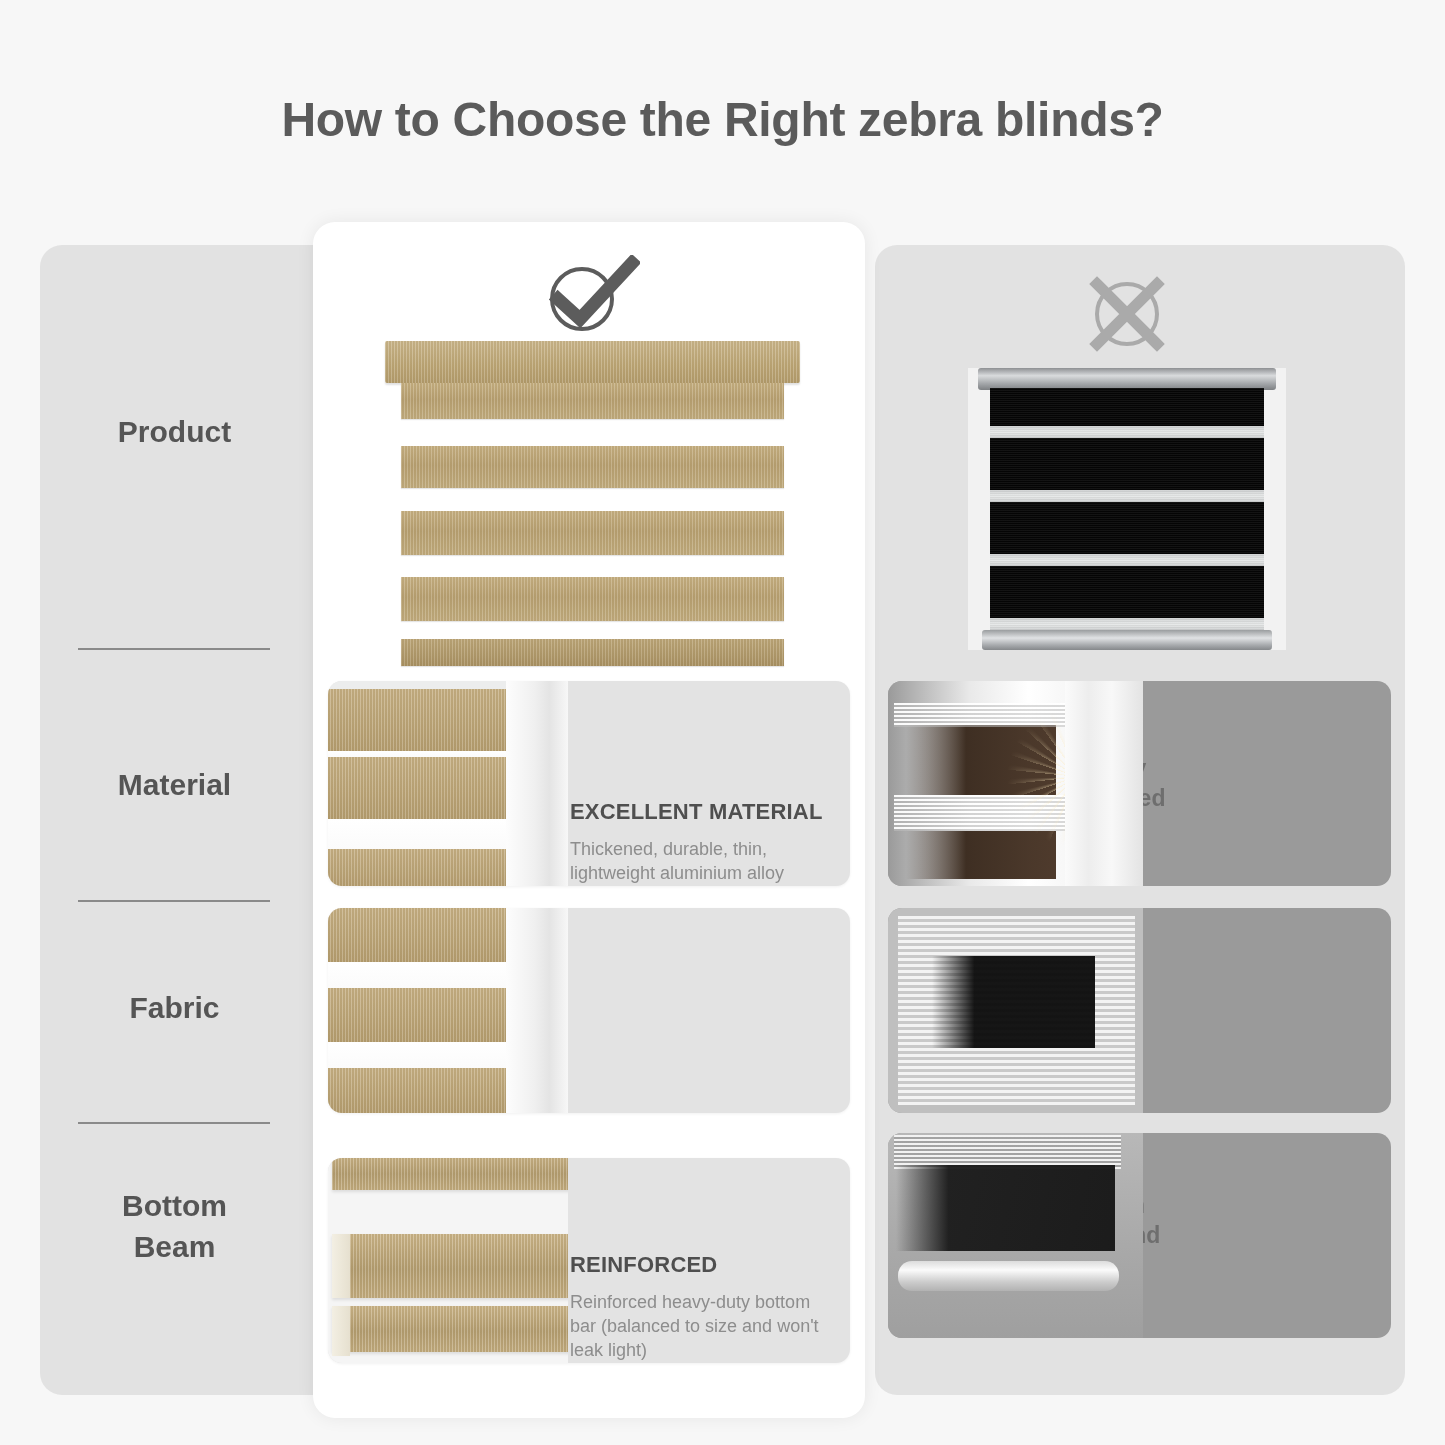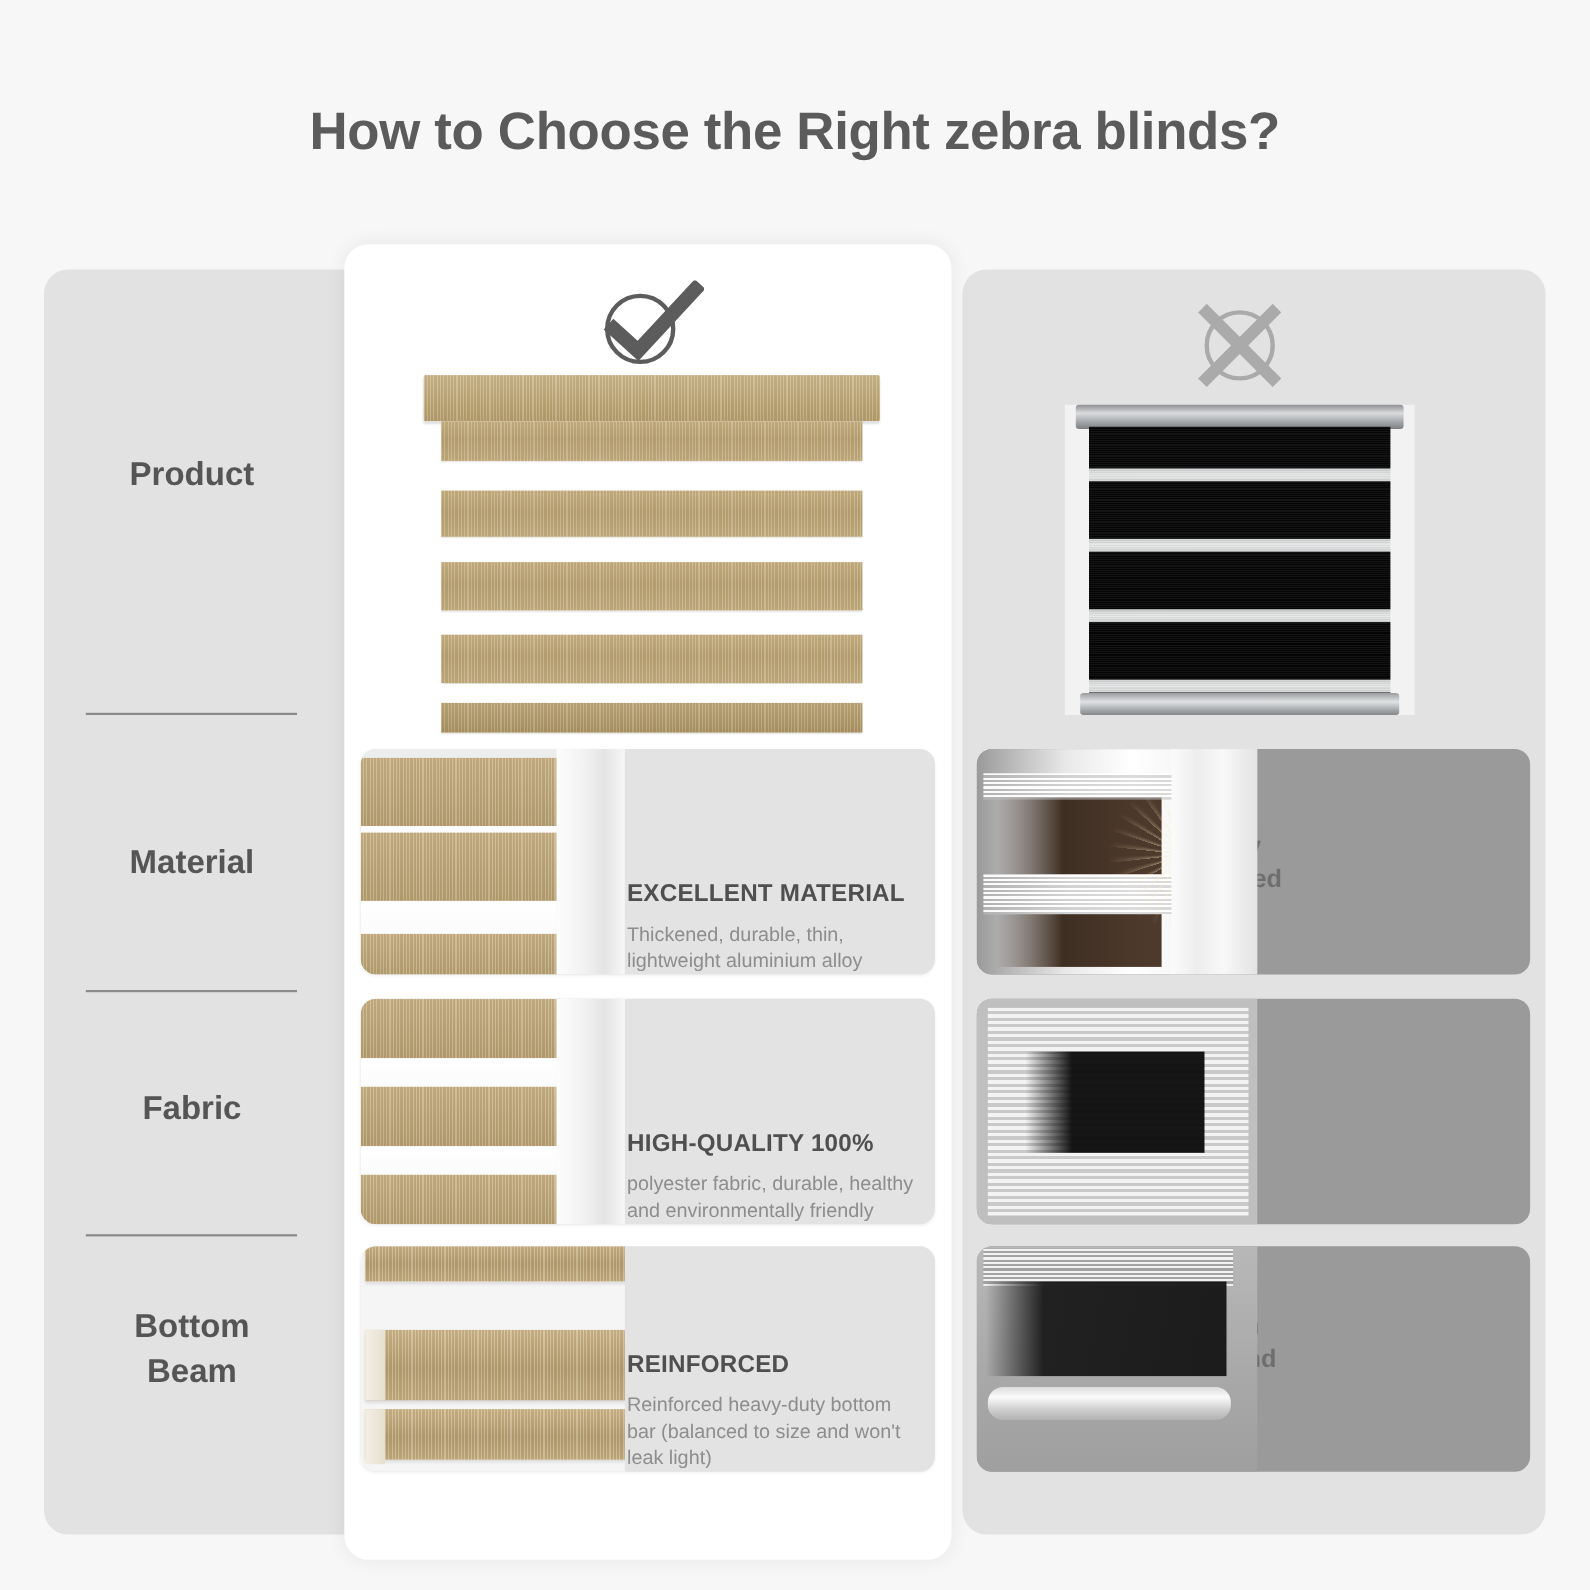--- a/index.html
+++ b/index.html
@@ -195,21 +195,21 @@
     width: 522px;
     height: 205px;
     background: #e3e3e3;
     border-radius: 14px;
     z-index: 4;
     overflow: hidden;
     box-shadow: 0 1px 3px rgba(0,0,0,0.06);
   }
   .good-1 { top: 681px; }
   .good-2 { top: 908px; }
-  .good-3 { top: 1133px; }
+  .good-3 { top: 1158px; }
 
   .card-photo-left {
     position: absolute;
     left: 0; top: 0;
     width: 240px; height: 100%;
   }
   .card-text {
     position: absolute;
     left: 242px; top: 0;
     width: 280px; height: 100%;
@@ -442,24 +442,20 @@
 
 <div class="card-good good-2">
   <div class="card-photo-left ph-mat ph-fab">
     <div class="band" style="top:0px;   height:54px;"></div>
     <div class="white" style="top:54px;  height:26px;"></div>
     <div class="band" style="top:80px;  height:54px;"></div>
     <div class="white" style="top:134px; height:26px;"></div>
     <div class="band" style="top:160px; height:45px;"></div>
     <div class="frame"></div>
   </div>
-  <div class="card-text">
-    <div class="card-title">HIGH-QUALITY 100%</div>
-    <div class="card-body">polyester fabric, durable, healthy and environmentally friendly</div>
-  </div>
 </div>
 
 <div class="card-good good-3">
   <div class="card-photo-left ph-beam">
     <div class="bar" style="top:-4px; height:36px;"></div>
     <div class="bar" style="top:76px; height:64px;"></div>
     <div class="cap" style="left:4px; top:76px; width:18px; height:64px;"></div>
     <div class="bar" style="top:148px; height:46px;"></div>
     <div class="cap" style="left:4px; top:148px; width:18px; height:50px;"></div>
   </div>

